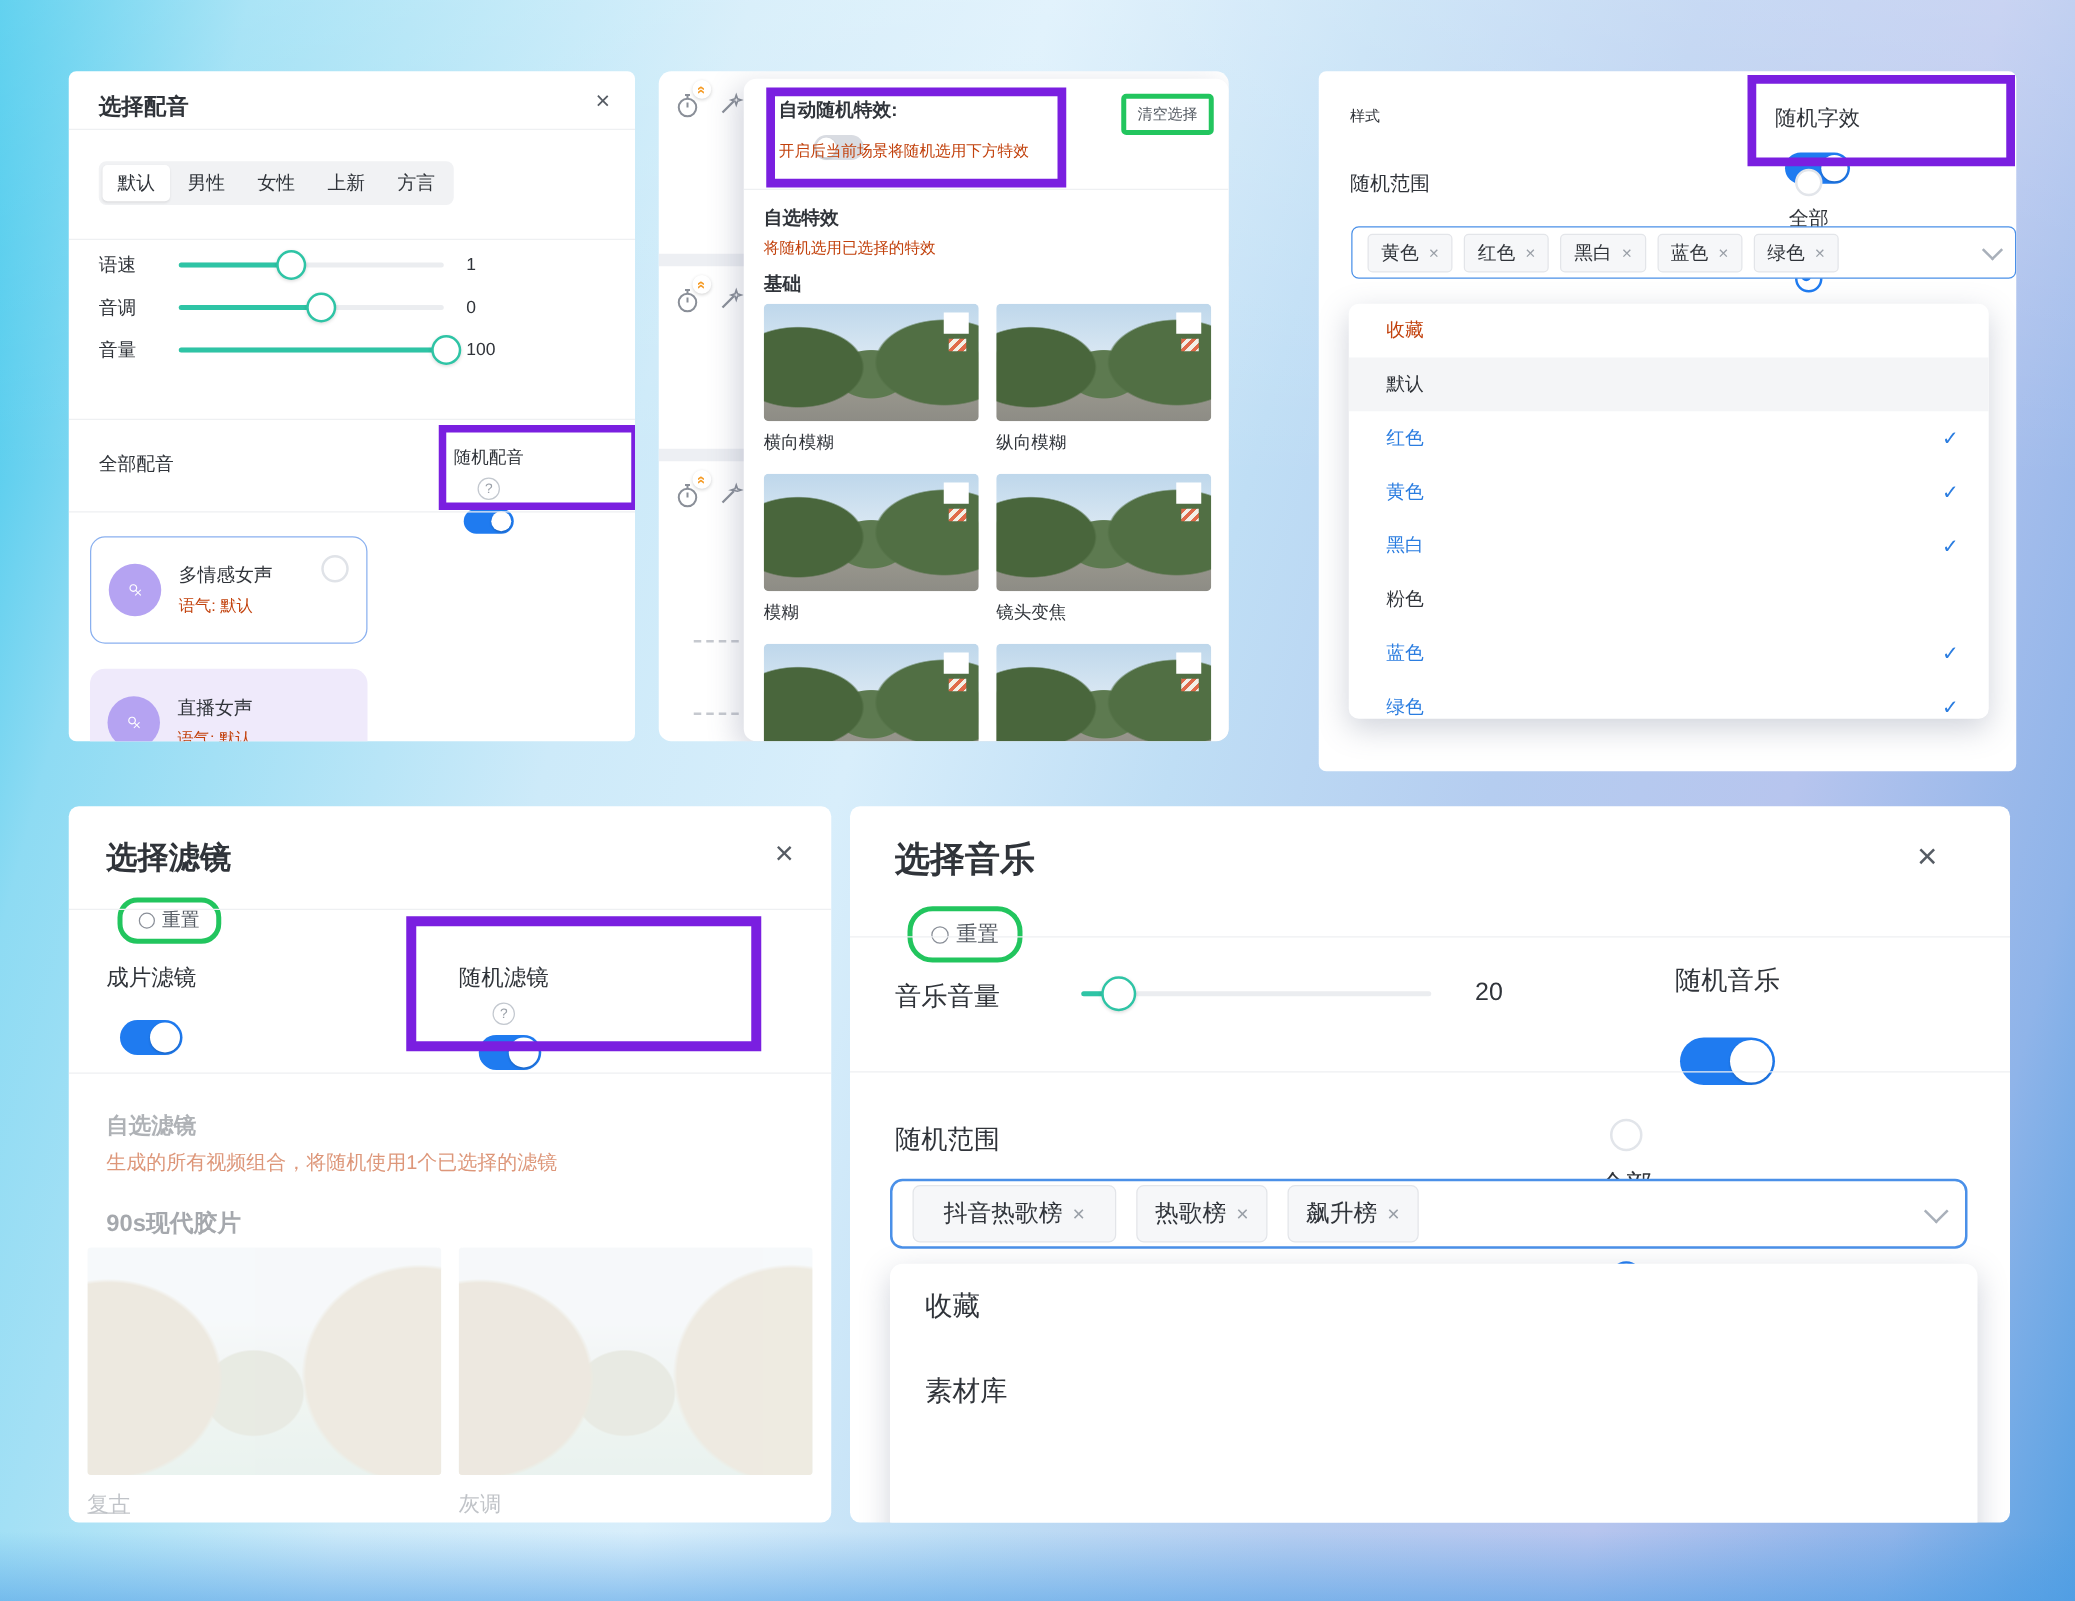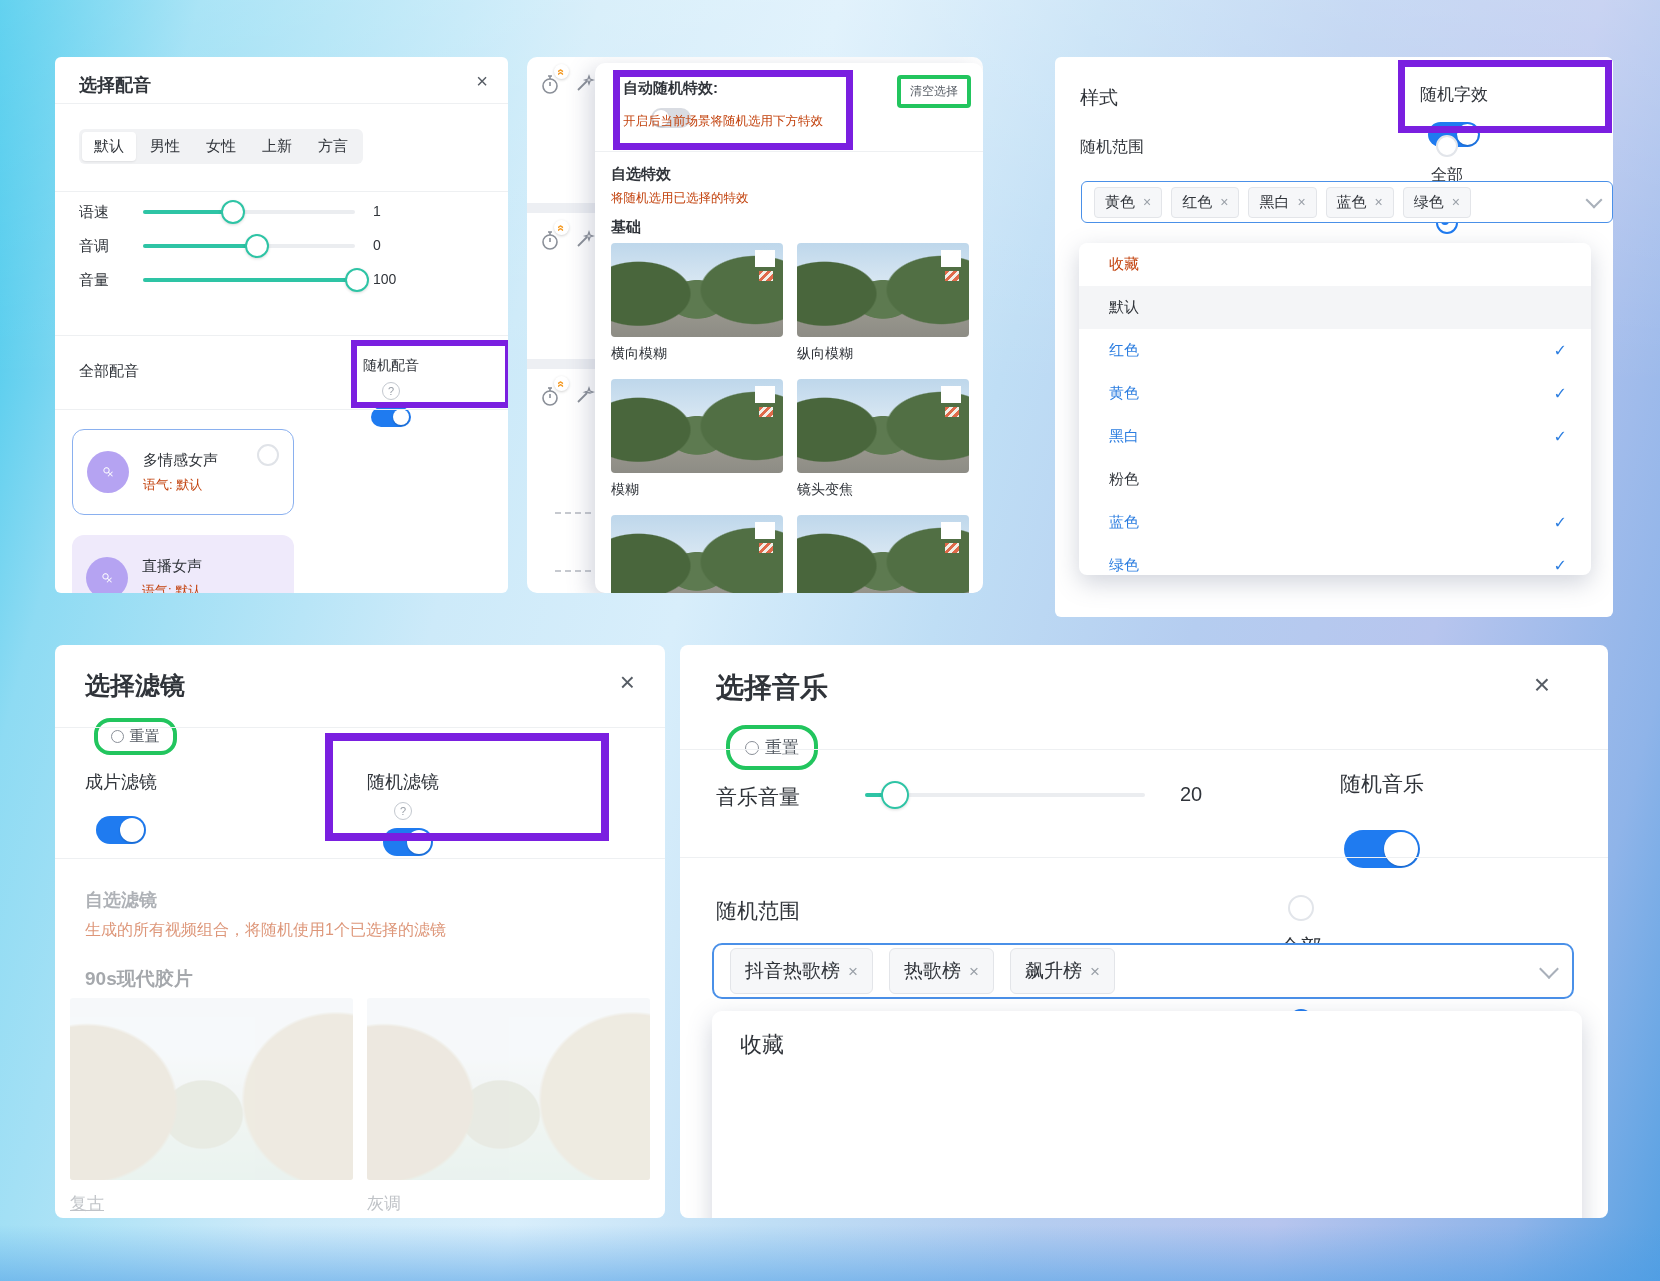--- a/index.html
+++ b/index.html
@@ -249,21 +249,21 @@
       <div class="elabel" style="left:16px;top:418px;">模糊</div>
       <div class="elabel" style="left:202px;top:418px;">镜头变焦</div>
 
       <div class="eth" style="left:16px;top:452px;width:172px;height:94px;"></div>
       <div class="eth" style="left:202px;top:452px;width:172px;height:94px;"></div>
     </div>
     <div class="pbox" style="left:86px;top:13px;width:226px;height:66px;"></div>
   </div>
 
   <div class="panel" style="left:1055px;top:57px;width:558px;height:560px;overflow:hidden;">
-    <div class="abs t-dark" style="left:25px;top:28px;font-size:19px;">样式</div>
+    <div class="abs t-dark" style="left:25px;top:28px;font-size:12px;">样式</div>
     <div class="abs row" style="left:365px;top:26px;gap:16px;">
       <span class="t-dark" style="font-size:17px;">随机字效</span>
       <span class="tg sm on" style="width:52px;height:25px;">
           <span class="knob" style="width:21px;height:21px;"></span>
         </span>
     </div>
     <div class="pbox" style="left:343px;top:3px;width:200px;height:59px;"></div>
 
     <div class="abs t-dark" style="left:25px;top:80px;font-size:16px;">随机范围</div>
     <div class="abs row" style="left:376px;top:78px;gap:26px;">
@@ -404,35 +404,38 @@
         <span class="radio lg" style="border-color:#e2e5ea;"></span>
         <span class="t-dark" style="font-size:21px;">全部</span>
       </span>
       <span class="row" style="gap:12px;">
         <span class="radio lg sel"></span>
         <span class="t-dark" style="font-size:21px;">指定</span>
       </span>
     </div>
 
     <div class="tagbox" style="left:32px;top:298px;width:862px;height:56px;border-radius:10px;padding:0 16px;gap:16px;box-sizing:border-box;">
-      <span class="chip" style="font-size:19px;padding:9px 14px;border-radius:6px;">
+      <span class="chip" style="font-size:19px;padding:9px 24px;border-radius:6px;">
           <span>抖音热歌榜</span>
           <span class="x" style="font-size:17px;">×</span>
         </span>
       <span class="chip" style="font-size:19px;padding:9px 14px;border-radius:6px;">
           <span>热歌榜</span>
           <span class="x" style="font-size:17px;">×</span>
         </span>
       <span class="chip" style="font-size:19px;padding:9px 14px;border-radius:6px;">
           <span>飙升榜</span>
           <span class="x" style="font-size:17px;">×</span>
         </span>
       <span class="chev" style="margin-left:auto;margin-top:-5px;width:12px;height:12px;"></span>
     </div>
 
     <div class="menu" style="left:32px;top:366px;width:870px;height:240px;border-radius:10px;">
       <div class="opt" style="height:68px;padding:0 28px;">
         <span class="t-dark" style="font-size:22px;">收藏</span>
       </div>
+      <div class="opt" style="height:68px;padding:0 28px;">
+        <span class="t-dark" style="font-size:22px;">素材库</span>
+      </div>
     </div>
   </div>
 
 </div>
 
 </body></html>

